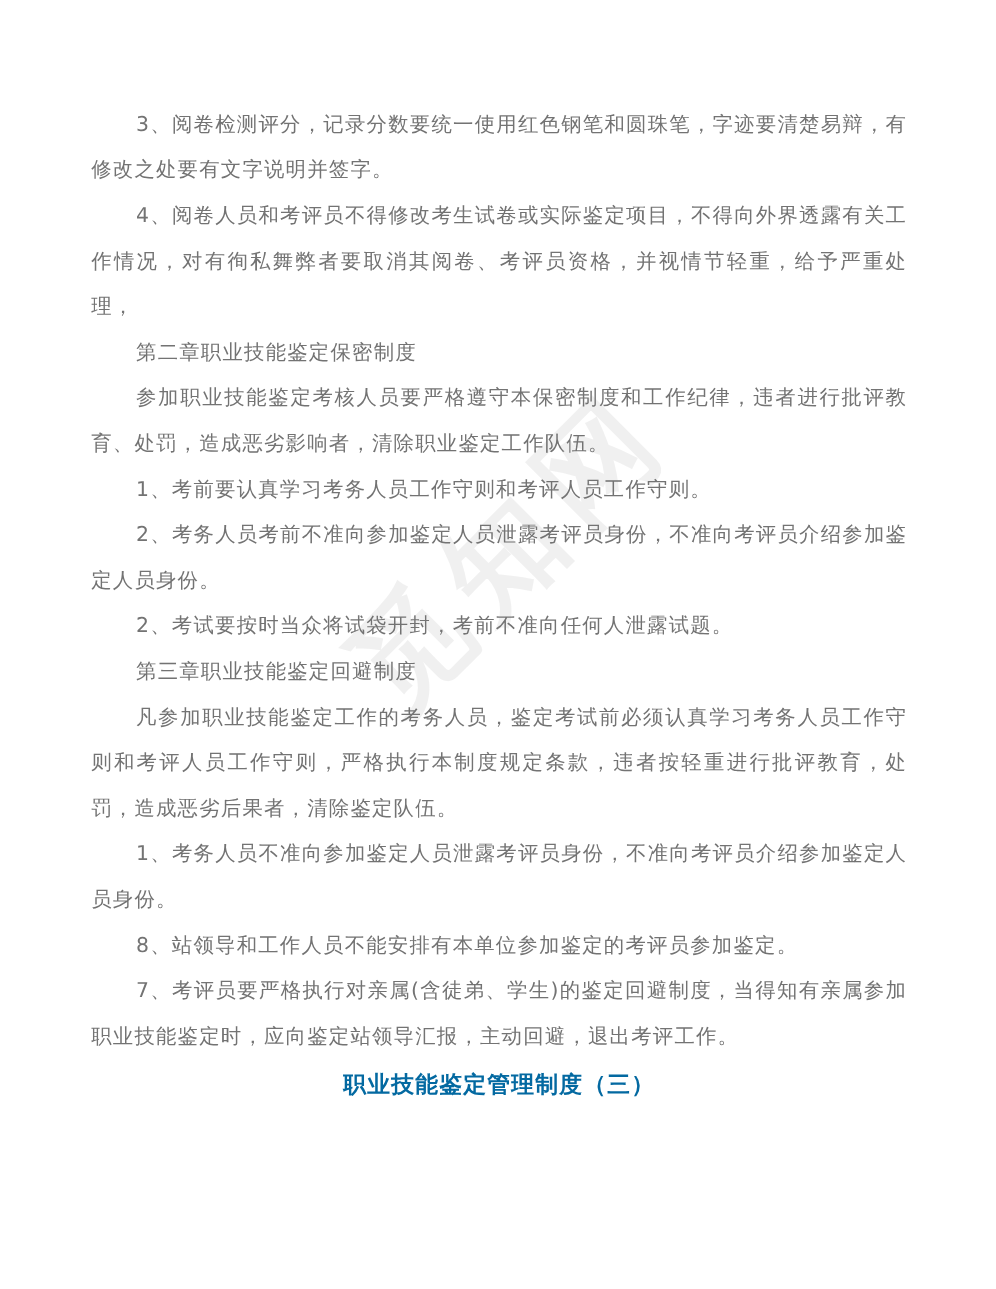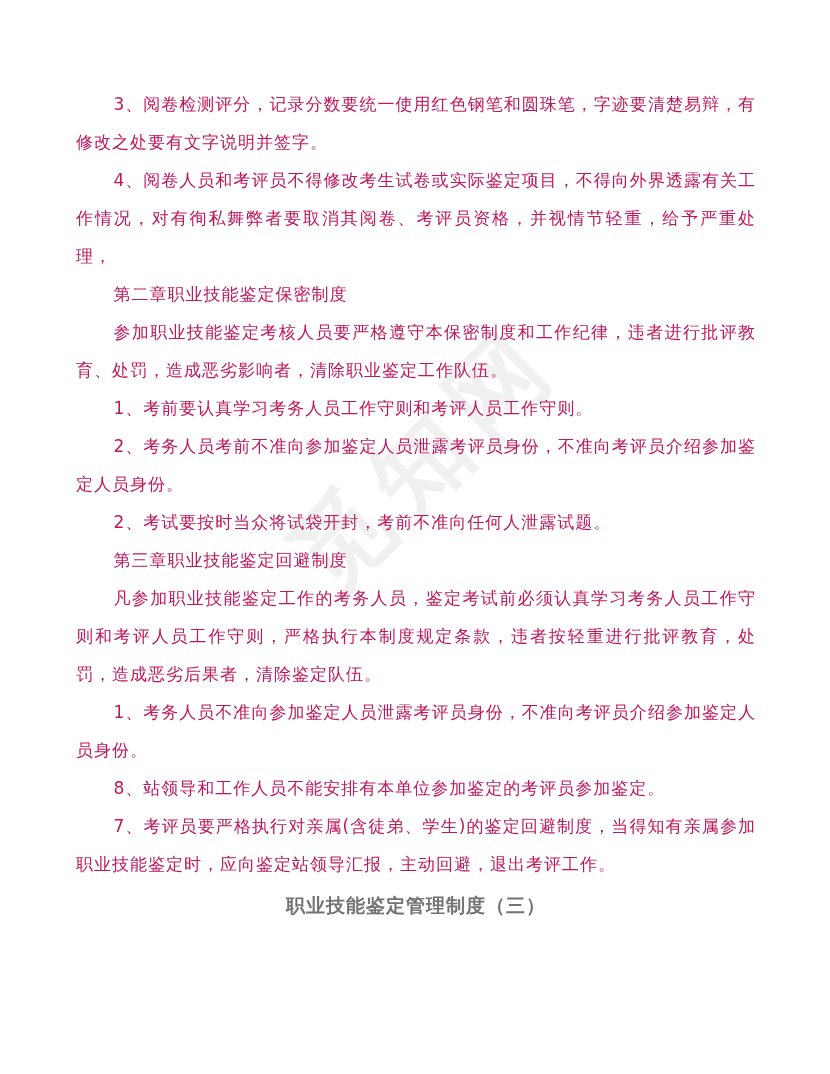--- a/index.html
+++ b/index.html
@@ -36,21 +36,21 @@
   .content {
     position: absolute;
     top: 85px;
     left: 76px;
     right: 74px;
   }
   p.para {
     margin: 0;
     font-size: 17px;
     line-height: 38px;
-    color: #be185d;
+    color: #737373;
     text-align: justify;
     text-indent: 2.2em;
     letter-spacing: 1px;
     word-break: break-all;
   }
   p.bold {
     font-weight: normal;
   }
   p.doc-title {
     margin-top: 2px;
@@ -75,16 +75,16 @@
     <p class="para bold">第二章职业技能鉴定保密制度</p>
     <p class="para">参加职业技能鉴定考核人员要严格遵守本保密制度和工作纪律，违者进行批评教育、处罚，造成恶劣影响者，清除职业鉴定工作队伍。</p>
     <p class="para bold">1、考前要认真学习考务人员工作守则和考评人员工作守则。</p>
     <p class="para">2、考务人员考前不准向参加鉴定人员泄露考评员身份，不准向考评员介绍参加鉴定人员身份。</p>
     <p class="para bold">2、考试要按时当众将试袋开封，考前不准向任何人泄露试题。</p>
     <p class="para bold">第三章职业技能鉴定回避制度</p>
     <p class="para">凡参加职业技能鉴定工作的考务人员，鉴定考试前必须认真学习考务人员工作守则和考评人员工作守则，严格执行本制度规定条款，违者按轻重进行批评教育，处罚，造成恶劣后果者，清除鉴定队伍。</p>
     <p class="para">1、考务人员不准向参加鉴定人员泄露考评员身份，不准向考评员介绍参加鉴定人员身份。</p>
     <p class="para">8、站领导和工作人员不能安排有本单位参加鉴定的考评员参加鉴定。</p>
     <p class="para">7、考评员要严格执行对亲属(含徒弟、学生)的鉴定回避制度，当得知有亲属参加职业技能鉴定时，应向鉴定站领导汇报，主动回避，退出考评工作。</p>
-    <p class="para doc-title" style="color: #737373;">职业技能鉴定管理制度（三）</p>
+    <p class="para doc-title" style="color: #0369a1; font-family: Liberation Mono, monospace;">职业技能鉴定管理制度（三）</p>
   </div>
 
 </div>
 
 </body></html>

